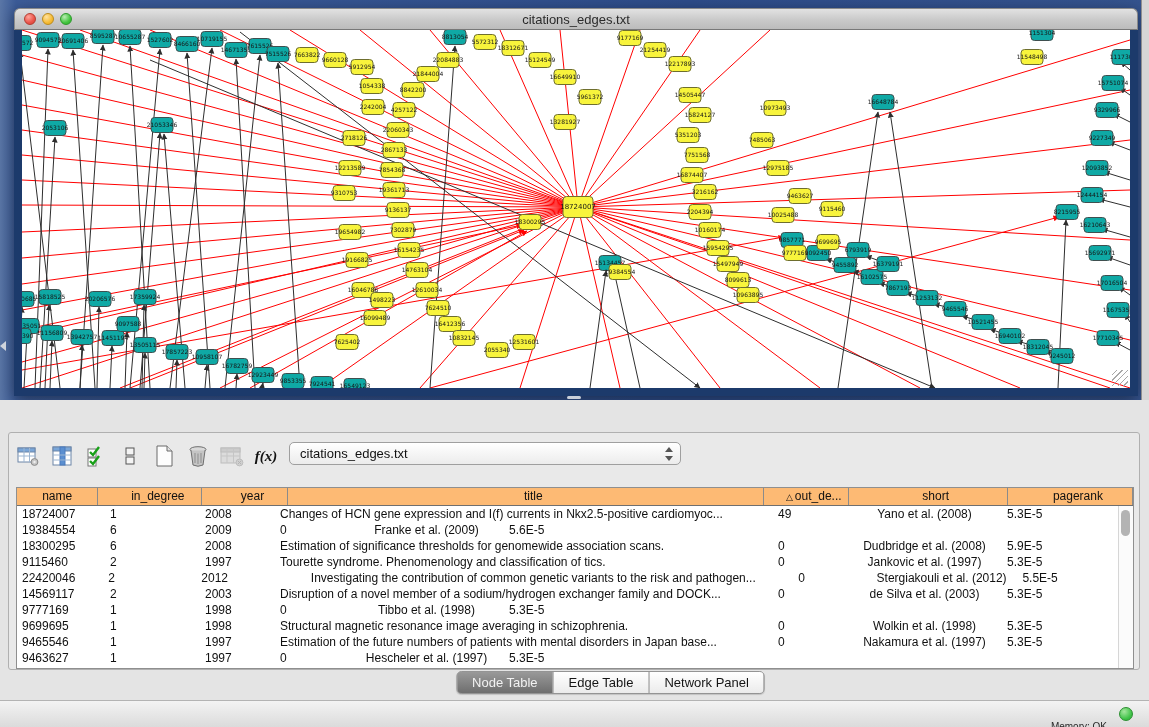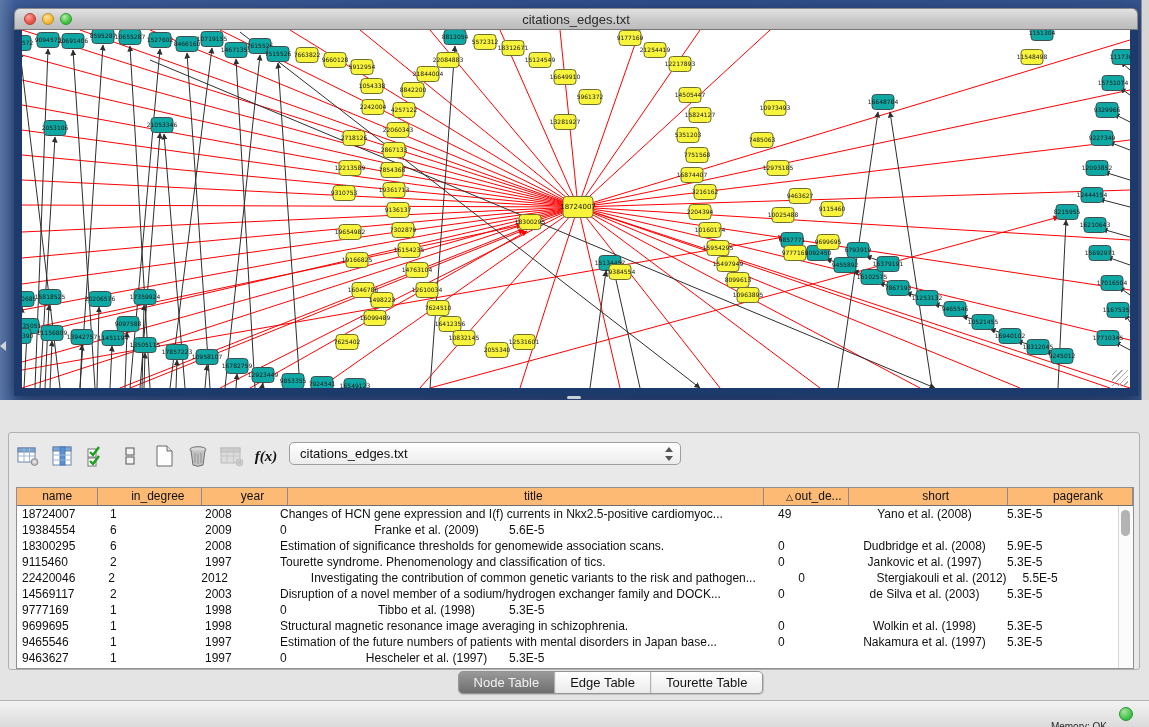--- a/index.html
+++ b/index.html
@@ -653,21 +653,21 @@
           </div>
         <div class="vscroll">
           <div class="vthumb"></div>
         </div>
       </div>
     </div>
 
     <div class="seg-group">
       <span class="seg sel">Node Table</span>
       <span class="seg">Edge Table</span>
-      <span class="seg">Tourette Table</span>
+      <span class="seg">Network Panel</span>
     </div>
 
     <div class="statusbar">
       <span class="mem-label">Memory: OK</span>
       <span class="mem-dot"></span>
     </div>
   </div>
 </div>
 
 </body></html>

